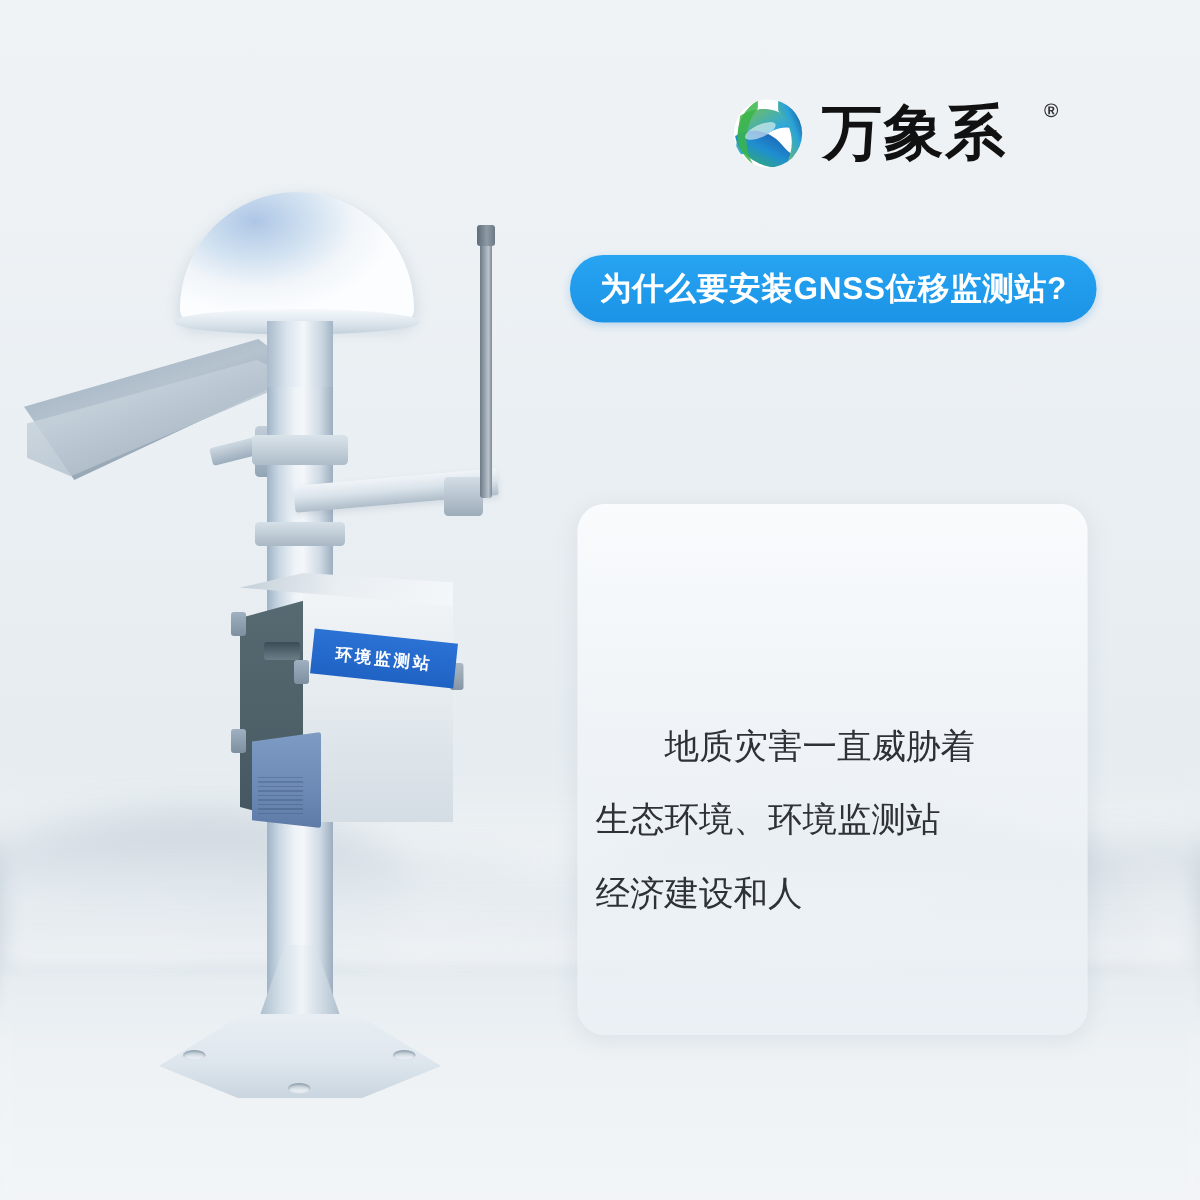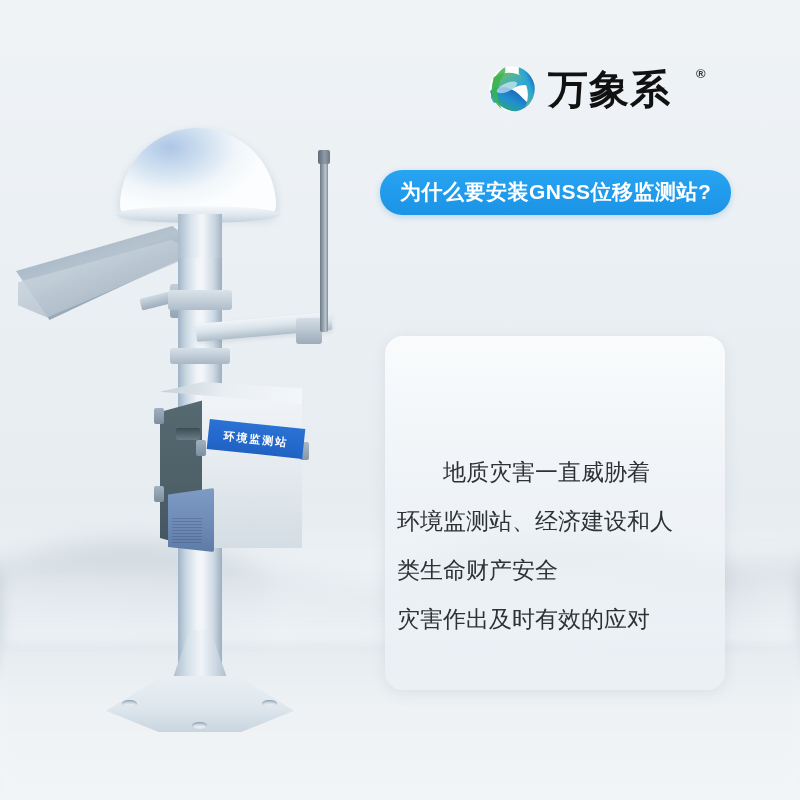--- a/index.html
+++ b/index.html
@@ -363,20 +363,19 @@
     </div>
 
     <div class="badge">
       <span>为什么要安装GNSS位移监测站?</span>
     </div>
 
 
     <div class="panel">
       <div class="panel-lines">
         <div class="pline ind">地质灾害一直威胁着</div>
-        <div class="pline">环境监测站、经济建设和人</div>
-        <div class="pline">类生命财产安全</div>
-        <div class="pline">灾害作出及时有效的应对</div>
+        <div class="pline">生态环境、环境监测站</div>
+        <div class="pline">经济建设和人</div>
       </div>
     </div>
 
   </div>
 </div>
 
 </body></html>

